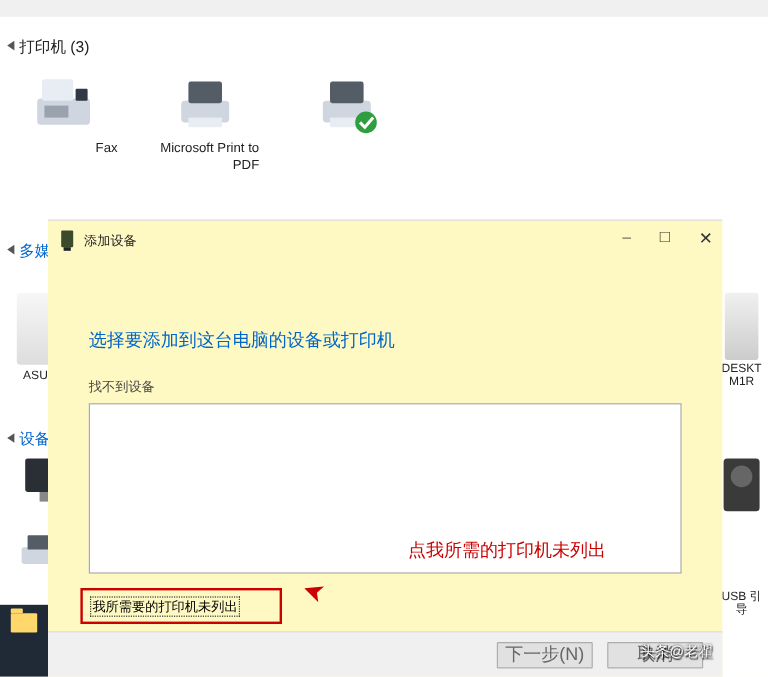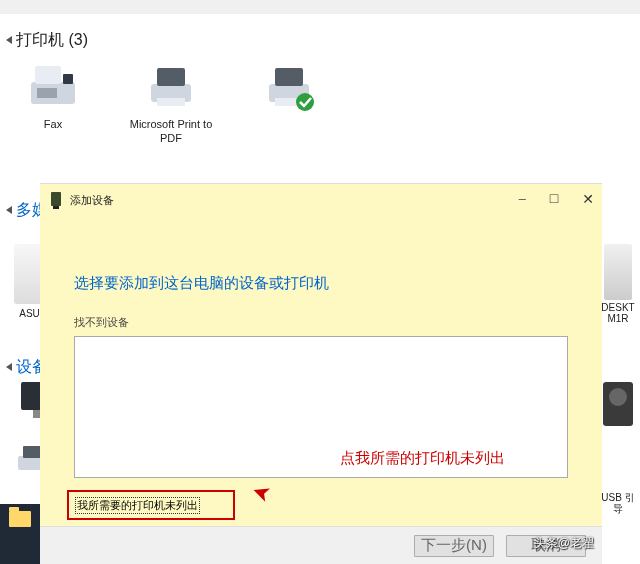--- a/index.html
+++ b/index.html
@@ -1,22 +1,22 @@
 <!DOCTYPE html>
 <html><head>
 <meta charset="utf-8">
 <style>
   * { box-sizing: border-box; margin: 0; padding: 0; }
   html, body { width: 640px; height: 564px; font-family: "Microsoft YaHei", "Segoe UI", sans-serif; font-size: 12px; background: #fff; overflow: hidden; position: relative; }
   .top-blur { position: absolute; top: 0; left: 0; right: 0; height: 14px; background: #f0f0f0; }
-  .section-hdr { position: absolute; font-size: 16px; color: #222; }
+  .section-hdr { position: absolute; font-size: 13px; color: #222; }
   .chev { display: inline-block; width: 0; height: 0; border-top: 4px solid transparent; border-bottom: 4px solid transparent; border-right: 6px solid #555; margin-right: 4px; vertical-align: 1px; }
   .printers-hdr { top: 30px; left: 6px; }
   .printers-grid { position: absolute; top: 54px; left: 8px; display: flex; gap: 28px; }
-  .printer { width: 90px; text-align: center; }
+  .printer { width: 90px; text-align: right; }
   .printer-label { font-size: 11px; color: #222; line-height: 1.25; margin-top: 4px; }
   .printer svg { display: block; margin: 0 auto; }
   .media-hdr { top: 200px; left: 6px; color: #0066cc; }
   .devices-hdr { top: 357px; left: 6px; color: #0066cc; }
   .left-col { position: absolute; left: 14px; width: 50px; }
   .left-bg { background: #f4f4f4; height: 40px; border-radius: 2px; }
   .left-label { font-size: 10px; text-align: center; margin-top: 4px; color: #222; line-height: 1.1; }
   .right-col { position: absolute; right: 4px; width: 36px; text-align: center; }
   .right-label { font-size: 10px; color: #222; line-height: 1.1; margin-top: 2px; }
   

